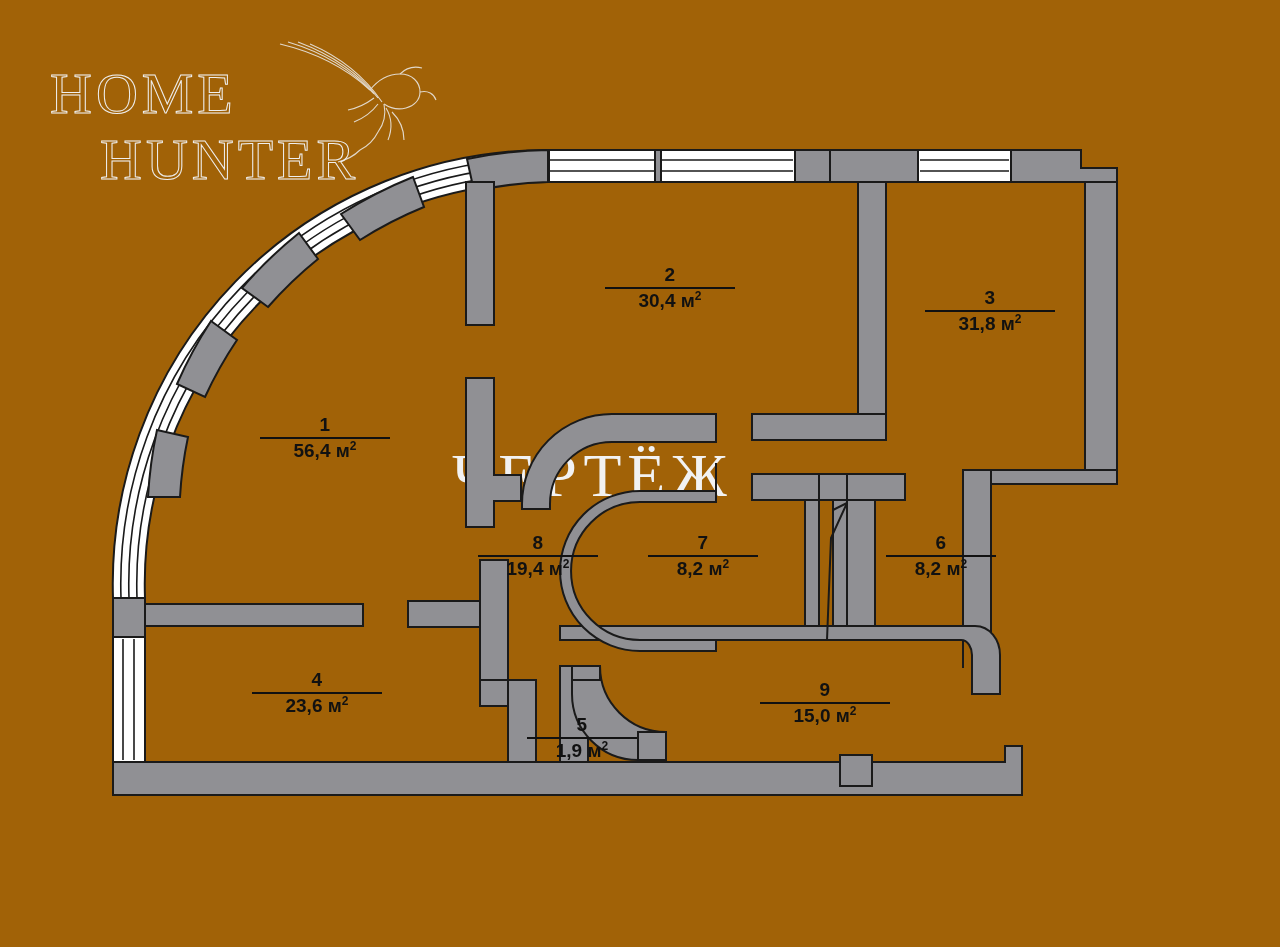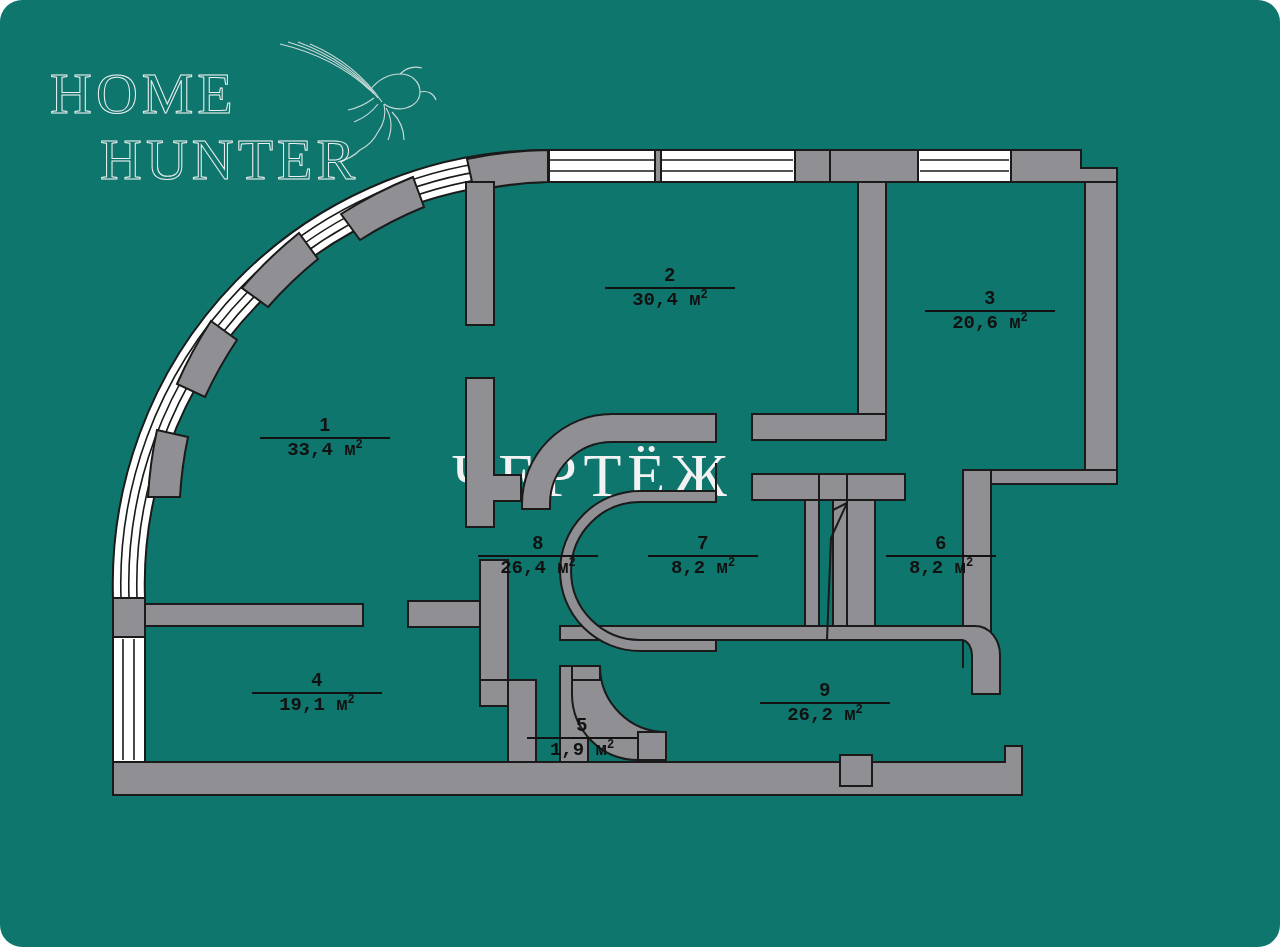--- a/index.html
+++ b/index.html
@@ -11,22 +11,21 @@
     width: 1280px;
     height: 947px;
     font-family: "Liberation Sans", sans-serif;
     overflow: hidden;
     position: relative;
   }
   #plan-root {
     position: relative;
     width: 1280px;
     height: 947px;
-    background: #0f766e;
-    border-radius: 22px;
+    background: #a16207;
   }
   svg.plan {
     position: absolute;
     left: 0;
     top: 0;
     width: 1280px;
     height: 947px;
     display: block;
   }
   .wall {
@@ -74,21 +73,20 @@
   .room-label .rl-rule {
     display: block;
     height: 2px;
     background: #111111;
     margin: 1px 0 2px 0;
   }
   .room-label .rl-area {
     display: block;
     font-size: 19px;
     padding: 0 3px;
-    font-family: Liberation Mono, monospace;
   }
   .room-label .rl-area sup {
     font-size: 12px;
     vertical-align: super;
     line-height: 0;
   }
   
   #watermark {
     position: absolute;
     left: 42px;
@@ -311,45 +309,45 @@
       <path class="door-swing" d="M847 503 L831 538 L827 640"></path>
       <path class="door-swing" d="M847 503 L833 510"></path>
     </g>
 
   </svg>
 
   <div class="room-label" style="left:260px; top:415px; width:130px;">
     <span class="rl-num">1</span>
     <span class="rl-rule"></span>
     <span class="rl-area">
-      <span>33,4</span>&nbsp;<span>м</span><sup>2</sup>
+      <span>56,4</span>&nbsp;<span>м</span><sup>2</sup>
     </span>
   </div>
 
   <div class="room-label" style="left:605px; top:265px; width:130px;">
     <span class="rl-num">2</span>
     <span class="rl-rule"></span>
     <span class="rl-area">
       <span>30,4</span>&nbsp;<span>м</span><sup>2</sup>
     </span>
   </div>
 
   <div class="room-label" style="left:925px; top:288px; width:130px;">
     <span class="rl-num">3</span>
     <span class="rl-rule"></span>
     <span class="rl-area">
-      <span>20,6</span>&nbsp;<span>м</span><sup>2</sup>
+      <span>31,8</span>&nbsp;<span>м</span><sup>2</sup>
     </span>
   </div>
 
   <div class="room-label" style="left:252px; top:670px; width:130px;">
     <span class="rl-num">4</span>
     <span class="rl-rule"></span>
     <span class="rl-area">
-      <span>19,1</span>&nbsp;<span>м</span><sup>2</sup>
+      <span>23,6</span>&nbsp;<span>м</span><sup>2</sup>
     </span>
   </div>
 
   <div class="room-label" style="left:527px; top:715px; width:110px;">
     <span class="rl-num">5</span>
     <span class="rl-rule"></span>
     <span class="rl-area">
       <span>1,9</span>&nbsp;<span>м</span><sup>2</sup>
     </span>
   </div>
@@ -367,25 +365,25 @@
     <span class="rl-rule"></span>
     <span class="rl-area">
       <span>8,2</span>&nbsp;<span>м</span><sup>2</sup>
     </span>
   </div>
 
   <div class="room-label" style="left:478px; top:533px; width:120px;">
     <span class="rl-num">8</span>
     <span class="rl-rule"></span>
     <span class="rl-area">
-      <span>26,4</span>&nbsp;<span>м</span><sup>2</sup>
+      <span>19,4</span>&nbsp;<span>м</span><sup>2</sup>
     </span>
   </div>
 
   <div class="room-label" style="left:760px; top:680px; width:130px;">
     <span class="rl-num">9</span>
     <span class="rl-rule"></span>
     <span class="rl-area">
-      <span>26,2</span>&nbsp;<span>м</span><sup>2</sup>
+      <span>15,0</span>&nbsp;<span>м</span><sup>2</sup>
     </span>
   </div>
 
 </div>
 
 </body></html>

